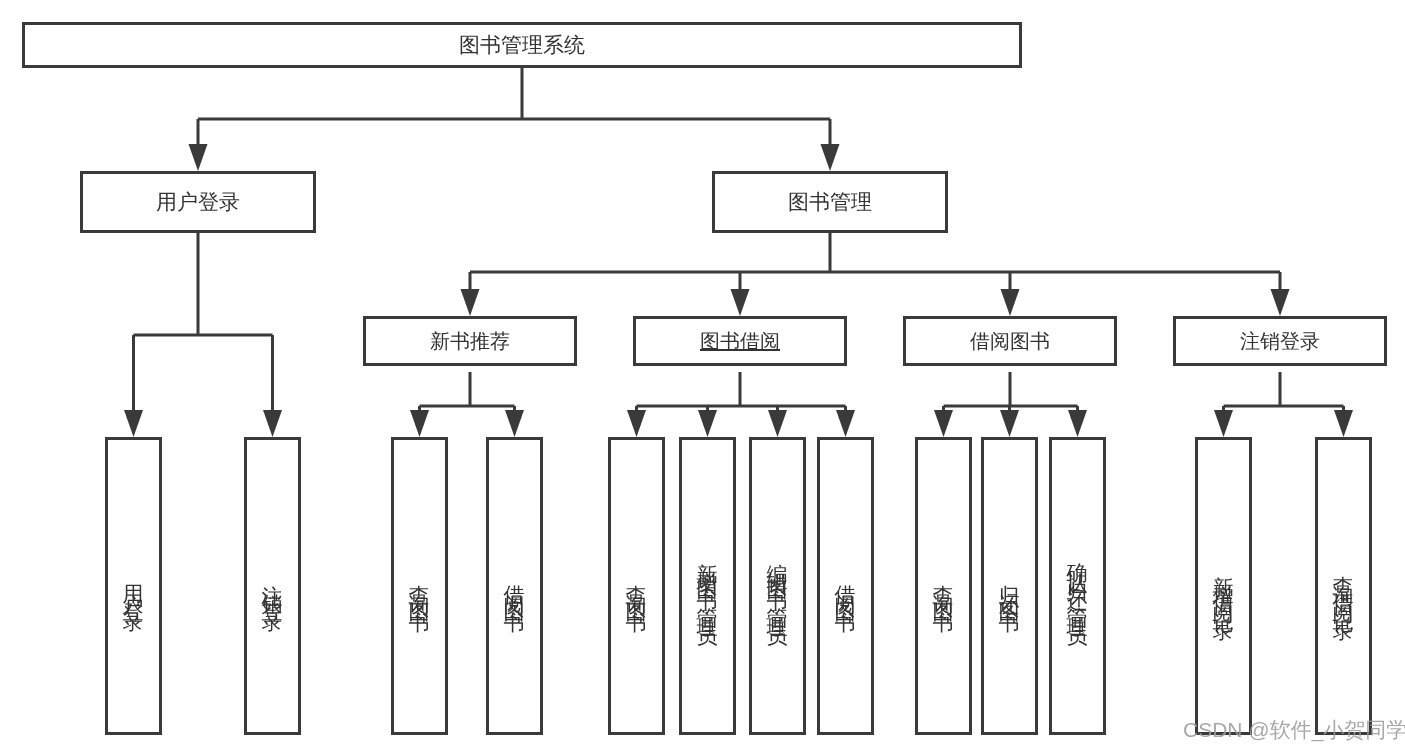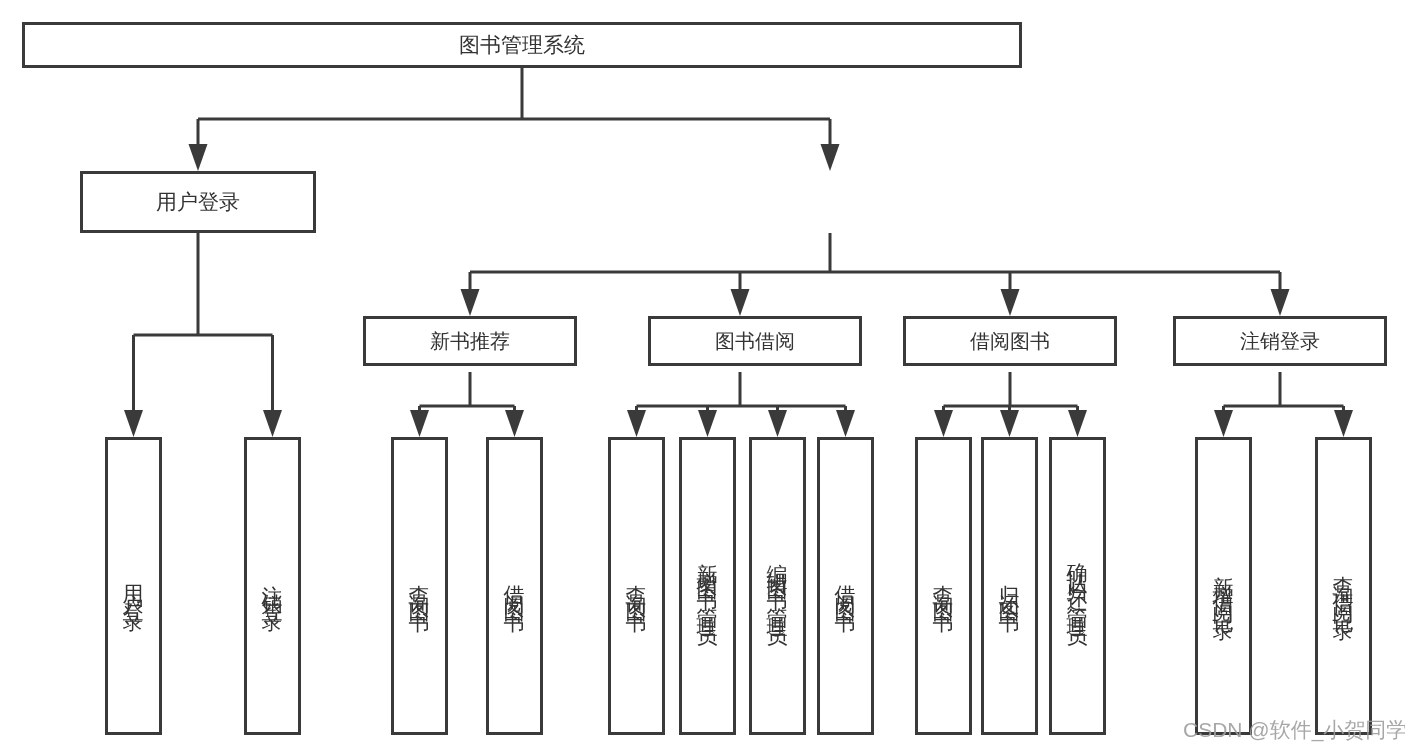--- a/index.html
+++ b/index.html
@@ -93,25 +93,28 @@
     </g>
   </svg>
 
   <div class="node root">
     <span class="lbl">图书管理系统</span>
   </div>
 
   <div class="node lv2" style="left:80px;">
     <span class="lbl">用户登录</span>
   </div>
+  <div class="node lv2" style="left:712px;">
+    <span class="lbl">图书管理</span>
+  </div>
 
   <div class="node lv3" style="left:363px;">
     <span class="lbl">新书推荐</span>
   </div>
-  <div class="node lv3" style="left:648px;">
+  <div class="node lv3" style="left:633px;text-decoration:underline;">
     <span class="lbl">图书借阅</span>
   </div>
   <div class="node lv3" style="left:903px;">
     <span class="lbl">借阅图书</span>
   </div>
   <div class="node lv3" style="left:1173px;">
     <span class="lbl">注销登录</span>
   </div>
 
   <div class="node leaf" style="left:105px;">

